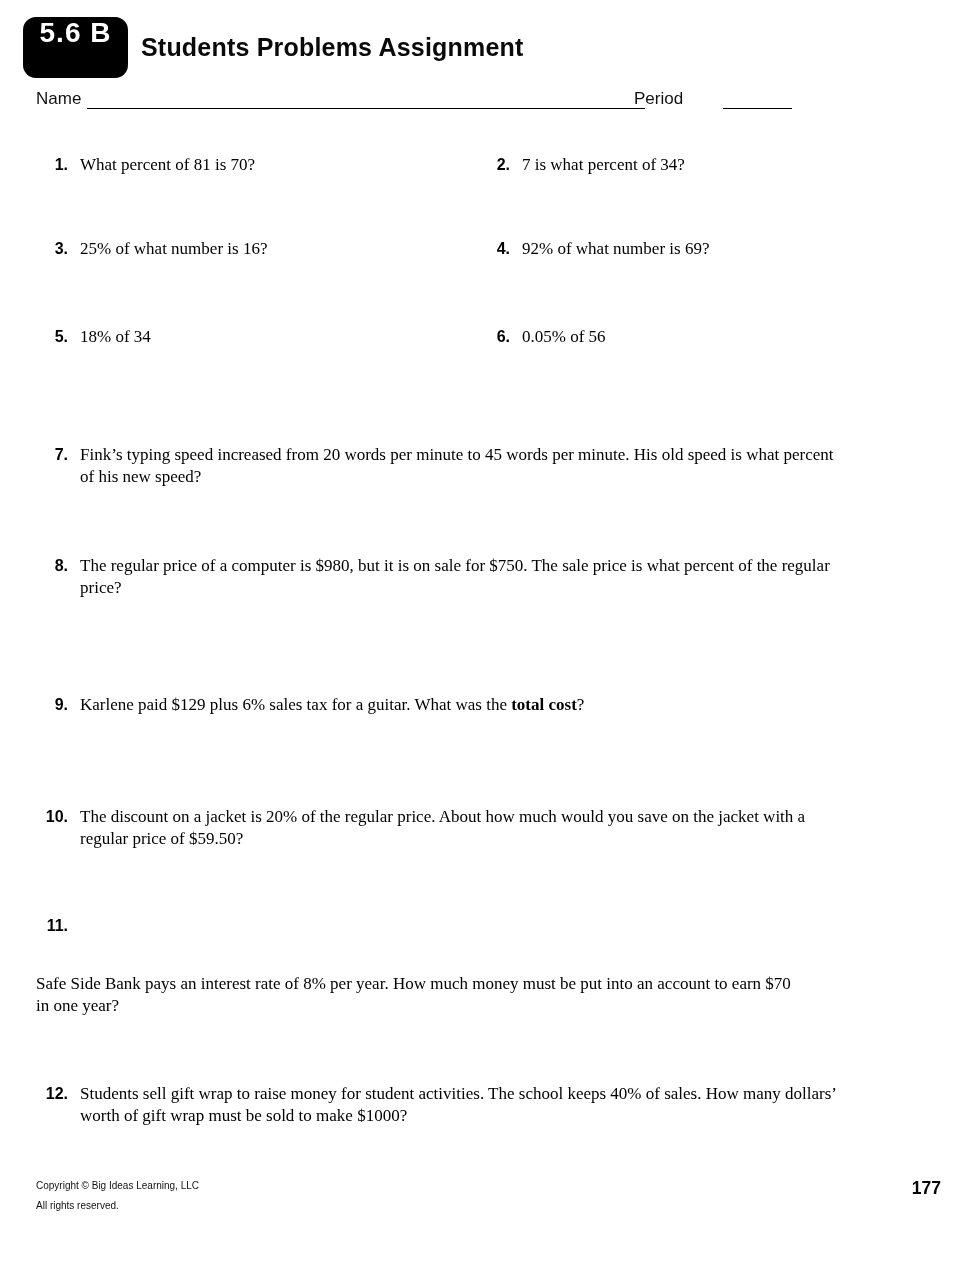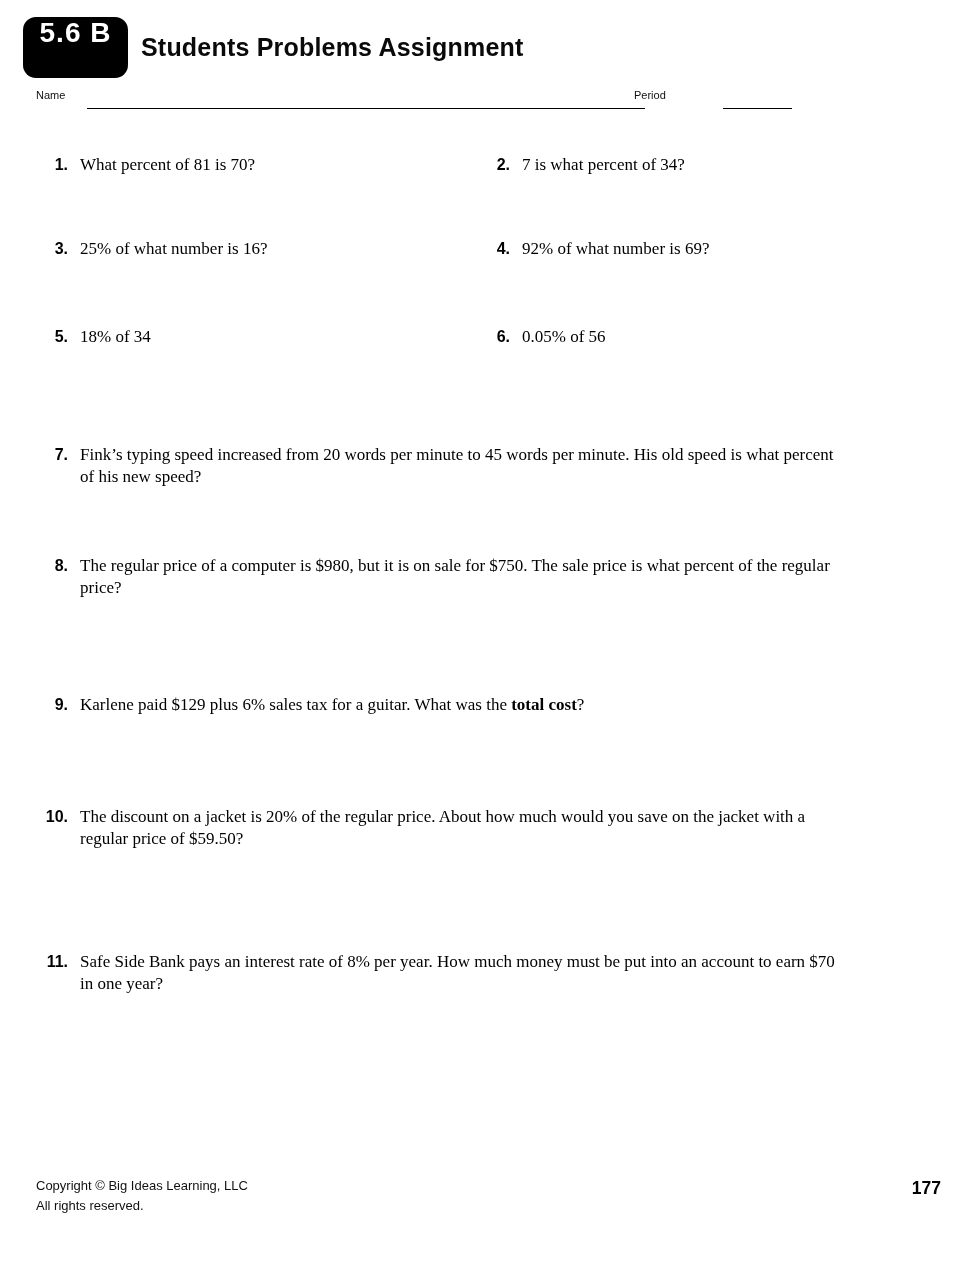--- a/index.html
+++ b/index.html
@@ -33,21 +33,21 @@
     font-size: 25px;
     font-weight: bold;
     color: #0a0a0a;
     letter-spacing: 0.2px;
   }
 
   
   .np-label {
     position: absolute;
     top: 89px;
-    font-size: 11px;
+    font-size: 17px;
     color: #111;
   }
   .name-label { left: 36px; }
   .period-label { left: 634px; }
   .blank-line {
     position: absolute;
     top: 89px;
     height: 19px;
     border-bottom: 1.6px solid #000;
   }
@@ -88,28 +88,28 @@
   .p1  { top: 118px; }
   .p2  { top: 118px; }
   .p3  { top: 202px; }
   .p4  { top: 202px; }
   .p5  { top: 290px; }
   .p6  { top: 290px; }
   .p7  { top: 408px; }
   .p8  { top: 519px; }
   .p9  { top: 658px; }
   .p10 { top: 770px; }
-  .p11 { top: 915px; }
+  .p11 { top: 915px; flex-direction: column; }
   .p12 { top: 1047px; }
 
   
   .footer-left {
     position: absolute;
     left: 36px; top: 1176px;
-    font-size: 13px;
+    font-size: 10px;
     line-height: 20px;
     color: #111;
   }
   .footer-center {
     position: absolute;
     left: 458px; top: 1175px;
     width: 400px;
     text-align: center;
     font-size: 14px;
     line-height: 19.5px;
@@ -188,20 +188,25 @@
     <div class="ptext">The discount on a jacket is 20% of the regular price. About how much would you save on the jacket with a
 regular price of $59.50?</div>
   </div>
 
   <div class="problem col1 p11">
     <span class="pnum">11.</span>
     <div class="ptext">Safe Side Bank pays an interest rate of 8% per year. How much money must be put into an account to earn $70
 in one year?</div>
   </div>
 
+  <div class="problem col1 p12">
+    <span class="pnum">12.</span>
+    <div class="ptext">Students sell gift wrap to raise money for student activities. The school keeps 40% of sales. How many dollars’
+worth of gift wrap must be sold to make $1000?</div>
+  </div>
 
   <div class="footer-left">
     <div>Copyright © Big Ideas Learning, LLC</div>
     <div>All rights reserved.</div>
   </div>
   <div class="footer-center">
   </div>
   <div class="footer-page">177</div>
 
 </div>

